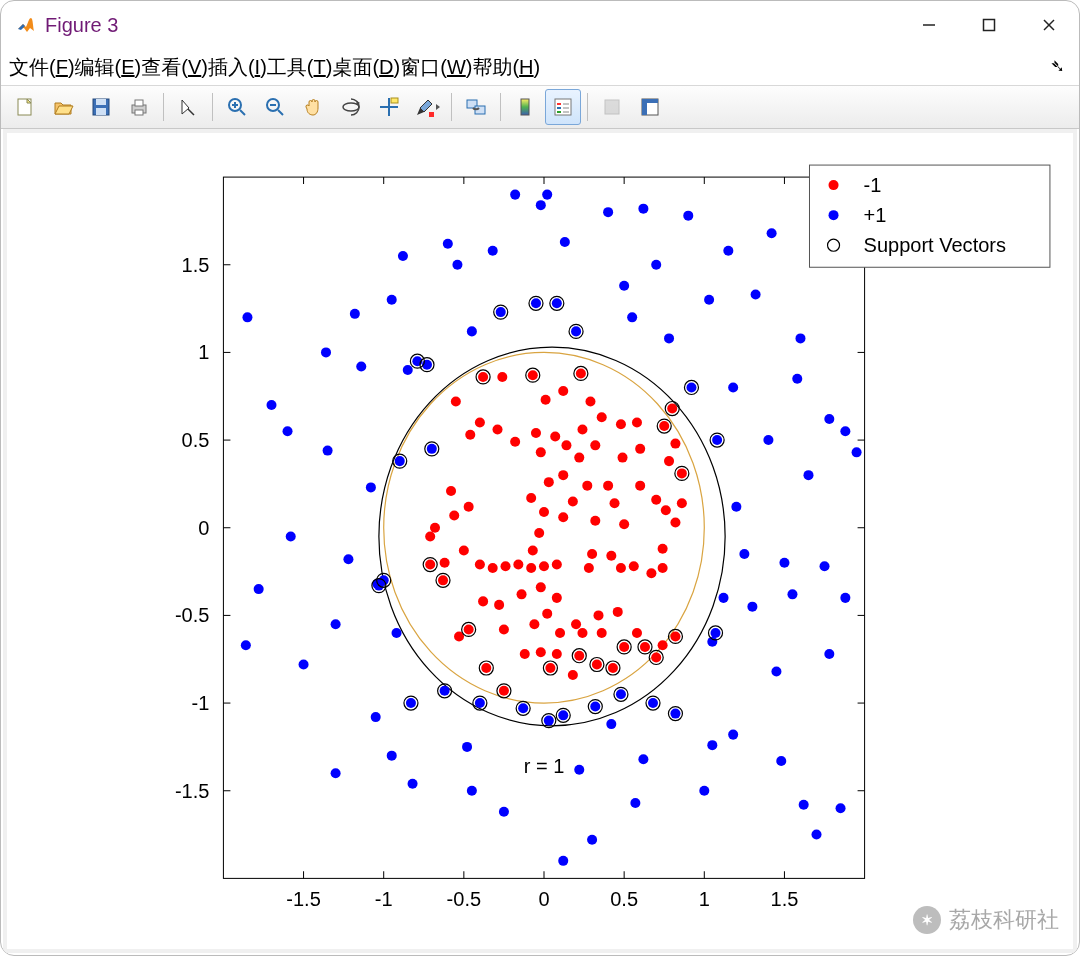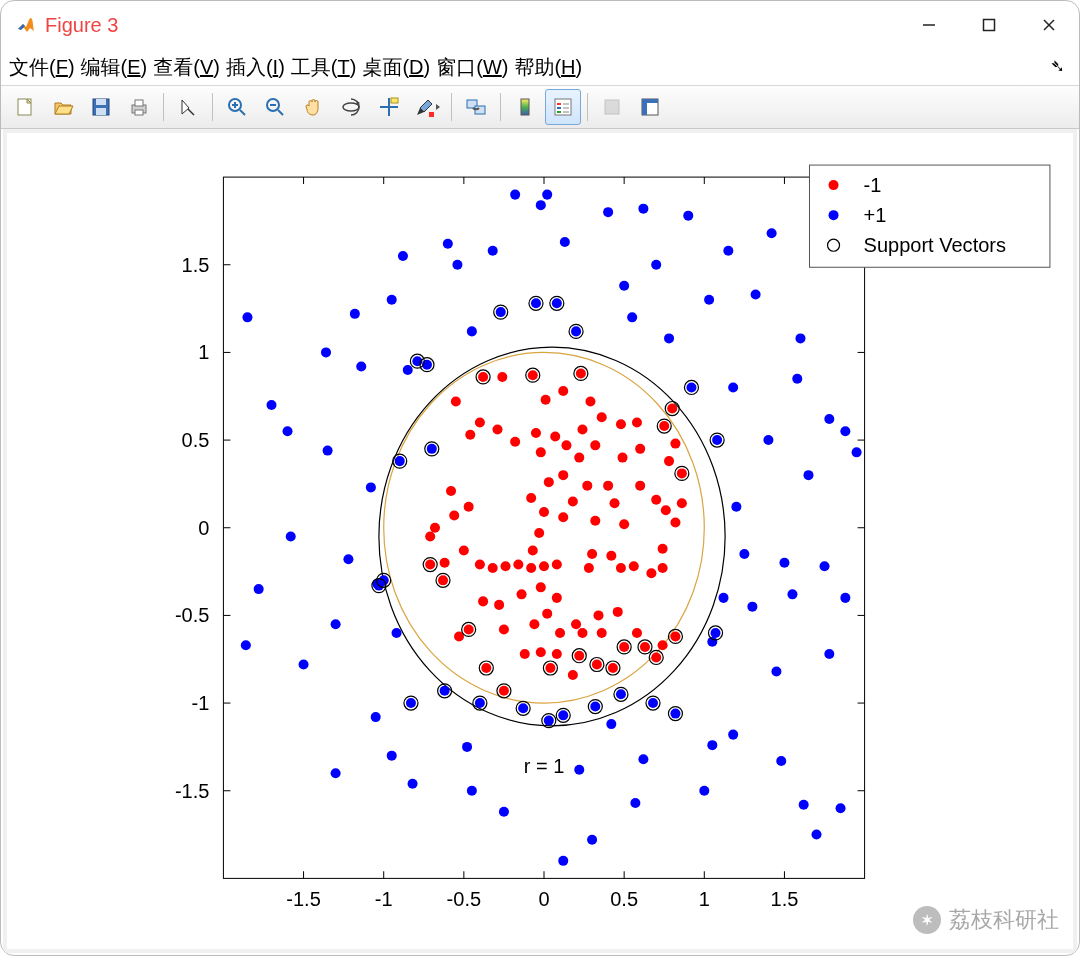--- a/index.html
+++ b/index.html
@@ -1,25 +1,25 @@
 <!DOCTYPE html>
 <html><head>
 <meta charset="utf-8">
 <style>
   html,body{margin:0;padding:0;font-family:"Microsoft YaHei","Segoe UI",Arial,sans-serif;font-size:16px;background:#ffffff;}
   .window{width:1080px;height:956px;border:1px solid #bbb;border-radius:14px;box-sizing:border-box;overflow:hidden;position:relative;background:#fff;}
   
   .titlebar{height:48px;display:flex;align-items:center;padding:0 14px;}
   .titlebar .appicon{width:20px;height:20px;margin-right:10px;display:flex;align-items:center;justify-content:center;}
-  .titlebar .title{font-size:20px;color:#ef4444;}
+  .titlebar .title{font-size:20px;color:#701a75;}
   .winbtns{position:absolute;right:0;top:0;height:48px;display:flex;}
   .winbtn{width:60px;height:48px;display:flex;align-items:center;justify-content:center;}
   .winbtn svg{stroke:#222;stroke-width:1.5;fill:none;}
   
-  .menubar{height:36px;display:flex;align-items:center;padding:0 8px;font-size:20px;gap:6px;color:#000;position:relative;}
+  .menubar{height:36px;display:flex;align-items:center;padding:0 8px;font-size:20px;gap:0;color:#000;position:relative;}
   .menuitem{white-space:nowrap;}
   .menuitem u{text-decoration:underline;}
   .undock{position:absolute;right:14px;top:6px;font-size:18px;color:#000;}
   
   .toolbar{height:42px;border-top:1px solid #d8d8d8;border-bottom:1px solid #c8c8c8;background:linear-gradient(#fdfdfd,#ececec);display:flex;align-items:center;padding:0 6px;gap:2px;}
   .tbtn{width:34px;height:34px;border:1px solid transparent;border-radius:3px;display:flex;align-items:center;justify-content:center;background:transparent;}
   .tbtn.sel{border:1px solid #7aa7d9;background:linear-gradient(#e9f3ff,#cfe4fb);} 
   .tbtn.dis{opacity:.45}
   .tsep{width:1px;height:28px;background:#c0c0c0;margin:0 4px;}
   

